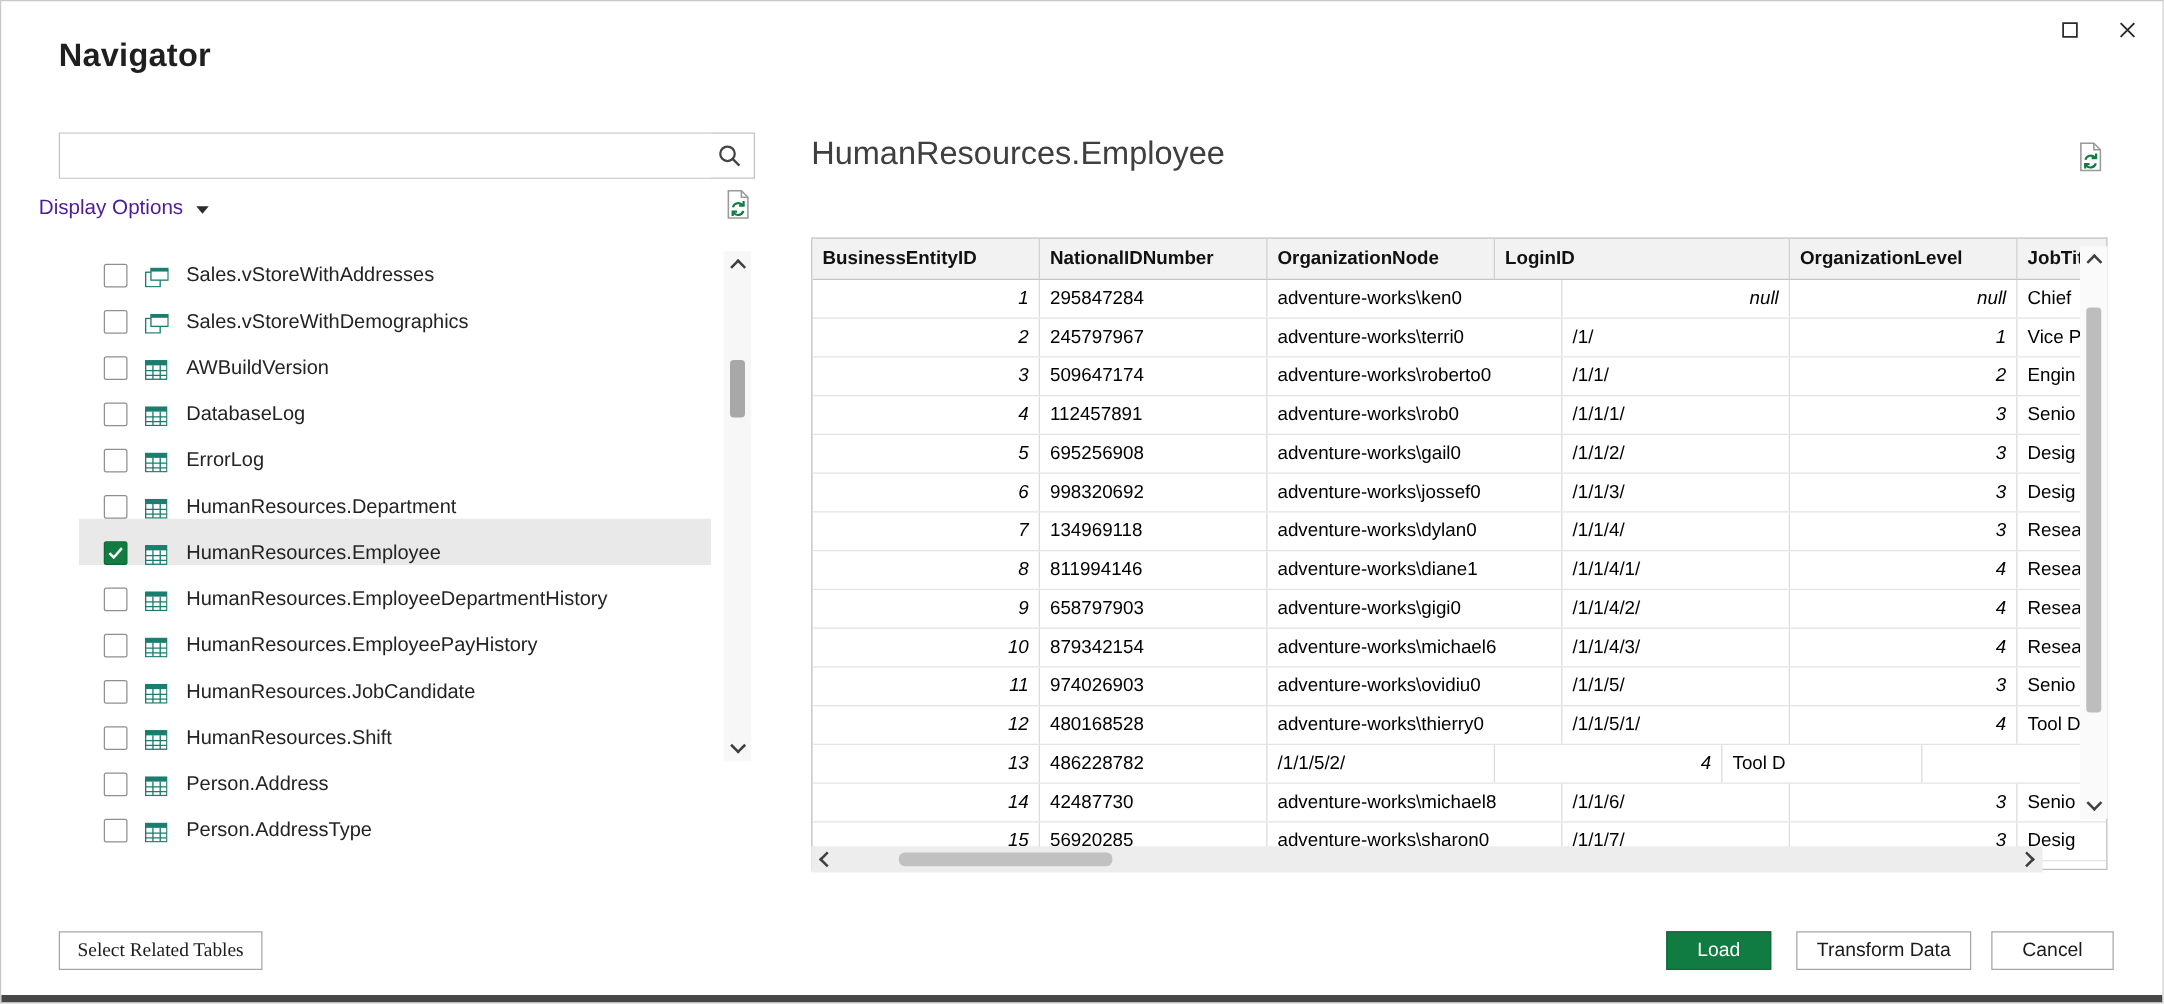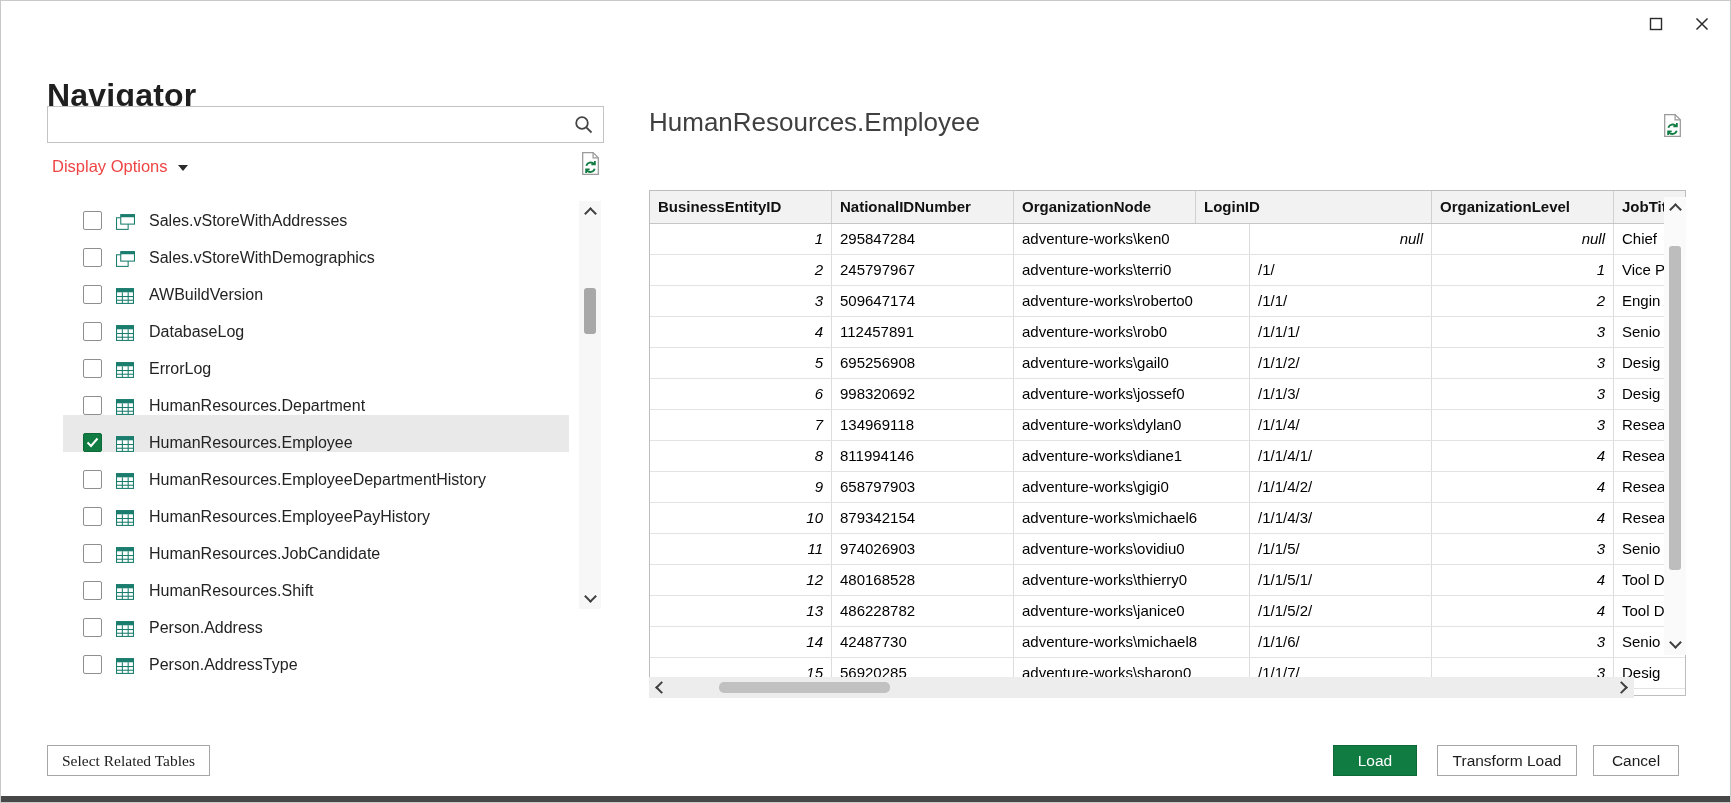--- a/index.html
+++ b/index.html
@@ -11,25 +11,24 @@
     width: 1731px;
     height: 803px;
     background: #fff;
     border: 1px solid #c9c9c9;
     overflow: hidden;
   }
 
   .dialog-title {
     position: absolute;
     left: 46px; top: 28px;
-    font-size: 32px;
+    font-size: 26px;
     font-weight: 700;
     color: #1f1f1f;
     letter-spacing: 0.2px;
-    margin-top: 48px;
   }
 
   
   .win-btn {
     position: absolute;
     top: 8px;
     width: 34px; height: 34px;
     display: flex; align-items: center; justify-content: center;
     cursor: pointer;
   }
@@ -48,22 +47,22 @@
   .search-box input {
     flex: 1; height: 100%;
     border: none; outline: none;
     font-size: 16px; padding: 0 10px;
     font-family: "Liberation Sans", sans-serif;
   }
   .search-box .search-icon { padding: 0 9px 0 4px; display: flex; }
 
   .display-options {
     position: absolute;
-    left: 51px; top: 156px;
-    font-size: 16.5px; color: #ef4444;
+    left: 30px; top: 156px;
+    font-size: 16.5px; color: #4c1d95;
     display: flex; align-items: center;
     cursor: pointer;
   }
   .caret {
     width: 0; height: 0;
     border-left: 5px solid transparent;
     border-right: 5px solid transparent;
     border-top: 6px solid #2b2b2b;
     display: inline-block;
     margin-left: 10px; margin-top: 3px;
@@ -188,21 +187,21 @@
     display: flex; align-items: center; justify-content: center;
     cursor: pointer; padding: 0 14px;
   }
   .btn.select-related { left: 46px; font-family: Liberation Serif, serif; }
   .btn.load {
     left: 1332px; width: 84px;
     background: #107C41; border-color: #0d6a38;
     color: #fff;
   }
   .btn.transform { left: 1436px; width: 140px; }
-  .btn.cancel { left: 1592px; width: 86px; }
+  .btn.cancel { left: 1592px; width: 98px; }
 
   .bottom-edge {
     position: absolute;
     left: 0; bottom: 0;
     width: 100%; height: 6px;
     background: #474747;
   }
 </style>
 </head>
 <body>
@@ -556,21 +555,20 @@
           <div class="td col0 num">12</div>
           <div class="td col1">480168528</div>
           <div class="td col2">adventure-works\thierry0</div>
           <div class="td col3">/1/1/5/1/</div>
           <div class="td col4 num">4</div>
           <div class="td col5">Tool D</div>
         </div>
         <div class="tr">
           <div class="td col0 num">13</div>
           <div class="td col1">486228782</div>
-          <div class="td col2">adventure-works\janice0</div>
           <div class="td col3">/1/1/5/2/</div>
           <div class="td col4 num">4</div>
           <div class="td col5">Tool D</div>
         </div>
         <div class="tr">
           <div class="td col0 num">14</div>
           <div class="td col1">42487730</div>
           <div class="td col2">adventure-works\michael8</div>
           <div class="td col3">/1/1/6/</div>
           <div class="td col4 num">3</div>
@@ -602,17 +600,17 @@
   </div>
 
   <div class="hscroll">
     <span class="chev left"></span>
     <span class="hthumb"></span>
     <span class="chev right"></span>
   </div>
 
   <button class="btn select-related">Select Related Tables</button>
   <button class="btn load">Load</button>
-  <button class="btn transform">Transform Load</button>
+  <button class="btn transform">Transform Data</button>
   <button class="btn cancel">Cancel</button>
 
   <div class="bottom-edge"></div>
 </div>
 
 </body></html>

